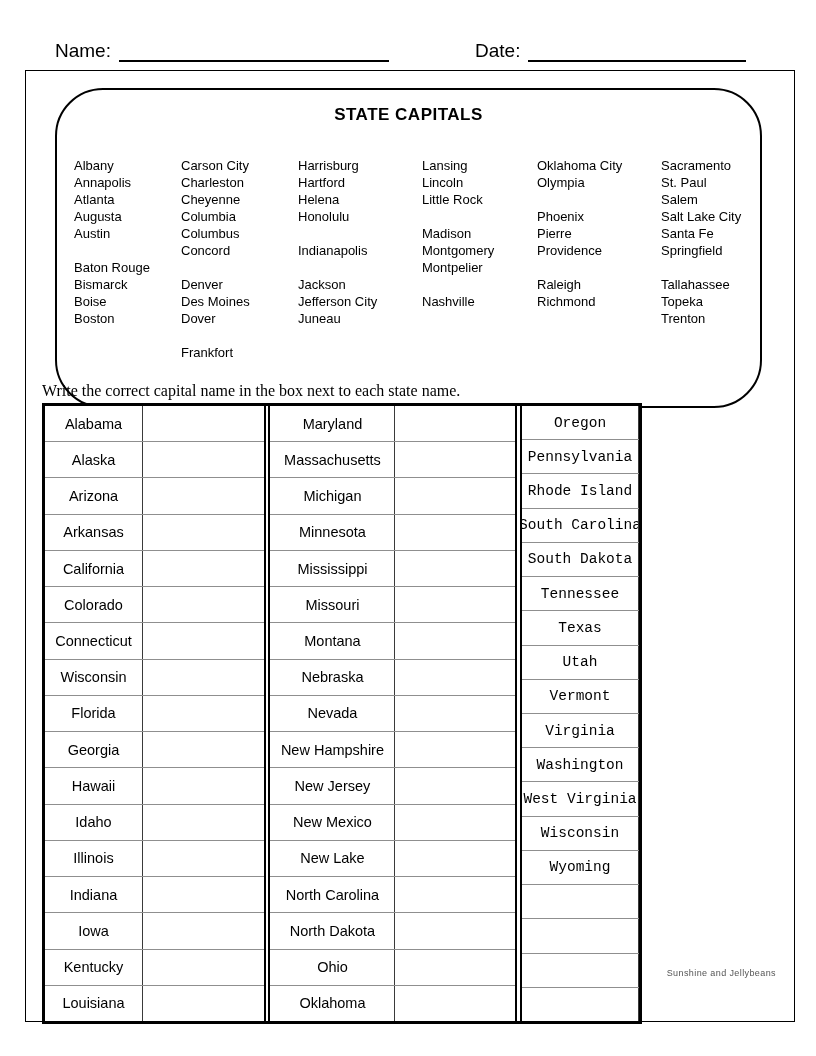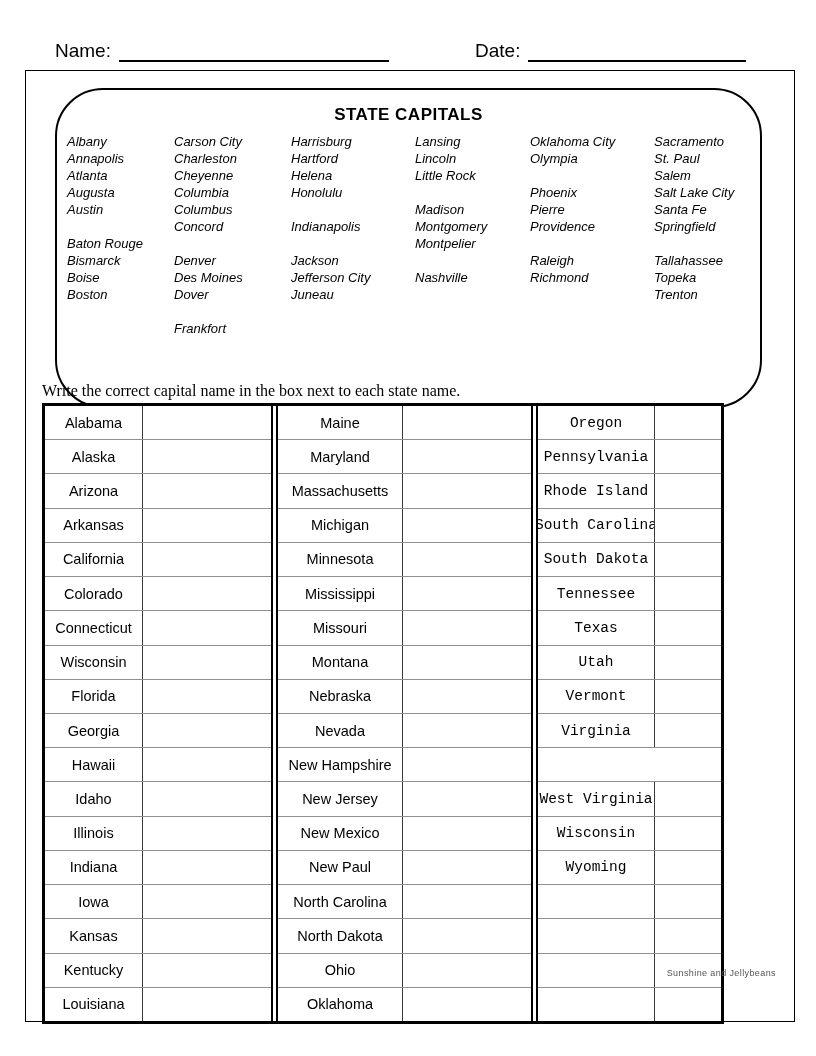--- a/index.html
+++ b/index.html
@@ -25,31 +25,31 @@
 
   
   .bank-box {
     position:absolute; left:55px; top:88px; width:707px; height:320px;
     border:2px solid #000; border-radius:48px; background:#fff;
   }
   .bank-title { text-align:center; margin-top:15px; font-size:17px; font-weight:bold; letter-spacing:0.5px; }
   .bank-grid {
     display:grid;
     grid-template-columns:107px 117px 124px 115px 124px 1fr;
-    padding-left:10px; margin-top:8px;font-style:italic;
+    padding-left:17px; margin-top:32px;
   }
   .wb-col { display:flex; flex-direction:column; }
   .wb-line { height:17px; line-height:17px; font-size:13px; white-space:nowrap; }
 
   
   .instruction { position:absolute; left:42px; top:382px; font-family:"Liberation Serif", serif; font-size:16px; }
 
   
   .answer-table {
-    position:absolute; left:42px; top:403px; width:682px; height:621px;
+    position:absolute; left:42px; top:403px; width:600px; height:621px;
     border:3px solid #000; display:flex; background:#fff;
   }
   .tgroup { display:flex; flex-direction:column; height:100%; }
   .g1 { width:226px; }
   .g2 { width:253px; }
   .g3 { flex:1; }
   .tdivider { width:7px; border-left:2px solid #000; border-right:2px solid #000; background:#fff; }
   .trow { flex:1; display:flex; min-height:0; }
   .trow + .trow { border-top:1px solid #8f8f8f; }
   .cell-state {
@@ -231,39 +231,31 @@
         </div>
         <div class="trow">
           <div class="cell-state">Indiana</div>
           <div class="cell-answer"></div>
         </div>
         <div class="trow">
           <div class="cell-state">Iowa</div>
           <div class="cell-answer"></div>
         </div>
         <div class="trow">
-          <div class="cell-state">Kansas</div>
-          <div class="cell-answer"></div>
-        </div>
-        <div class="trow">
           <div class="cell-state">Kentucky</div>
           <div class="cell-answer"></div>
         </div>
         <div class="trow">
           <div class="cell-state">Louisiana</div>
           <div class="cell-answer"></div>
         </div>
       </div>
       <div class="tdivider"></div>
       <div class="tgroup g2">
         <div class="trow">
-          <div class="cell-state">Maine</div>
-          <div class="cell-answer"></div>
-        </div>
-        <div class="trow">
           <div class="cell-state">Maryland</div>
           <div class="cell-answer"></div>
         </div>
         <div class="trow">
           <div class="cell-state">Massachusetts</div>
           <div class="cell-answer"></div>
         </div>
         <div class="trow">
           <div class="cell-state">Michigan</div>
           <div class="cell-answer"></div>
@@ -298,21 +290,21 @@
         </div>
         <div class="trow">
           <div class="cell-state">New Jersey</div>
           <div class="cell-answer"></div>
         </div>
         <div class="trow">
           <div class="cell-state">New Mexico</div>
           <div class="cell-answer"></div>
         </div>
         <div class="trow">
-          <div class="cell-state">New Paul</div>
+          <div class="cell-state">New Lake</div>
           <div class="cell-answer"></div>
         </div>
         <div class="trow">
           <div class="cell-state">North Carolina</div>
           <div class="cell-answer"></div>
         </div>
         <div class="trow">
           <div class="cell-state">North Dakota</div>
           <div class="cell-answer"></div>
         </div>
@@ -361,20 +353,21 @@
         </div>
         <div class="trow">
           <div class="cell-state">Vermont</div>
           <div class="cell-answer"></div>
         </div>
         <div class="trow">
           <div class="cell-state">Virginia</div>
           <div class="cell-answer"></div>
         </div>
         <div class="trow">
+          <div class="cell-state">Washington</div>
           <div class="cell-answer"></div>
         </div>
         <div class="trow">
           <div class="cell-state">West Virginia</div>
           <div class="cell-answer"></div>
         </div>
         <div class="trow">
           <div class="cell-state">Wisconsin</div>
           <div class="cell-answer"></div>
         </div>

